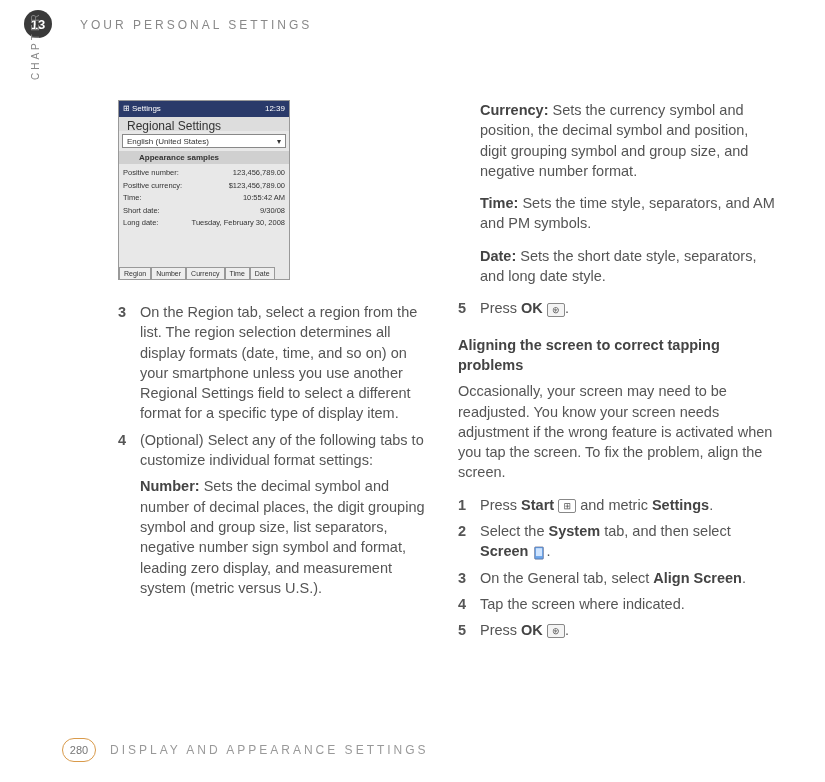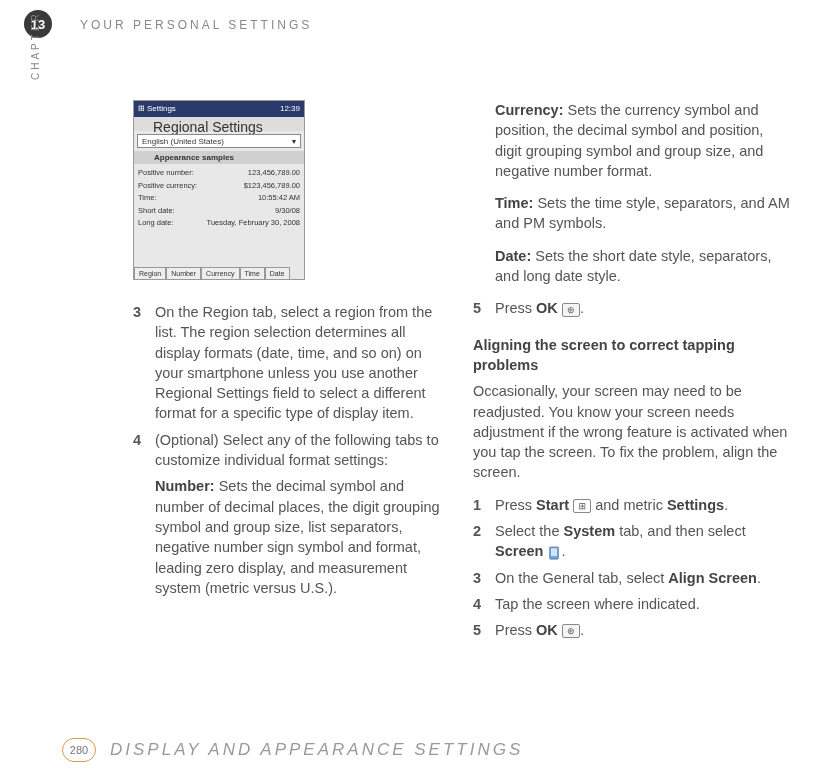--- a/index.html
+++ b/index.html
@@ -33,41 +33,41 @@
     position: absolute;
     top: 80px; left: 30px;
     transform: rotate(-90deg);
     transform-origin: left top;
     font-size: 10px;
     letter-spacing: 3px;
     color: #888;
   }
   .columns {
     position: absolute;
-    top: 100px; left: 133px;
+    top: 100px; left: 118px;
     width: 660px;
     display: flex;
     gap: 20px;
   }
   .col { width: 320px; font-size: 14.5px; line-height: 1.4; color: #555; }
   .screenshot {
     width: 172px; height: 180px;
     background: #e8e8e8;
     border: 1px solid #999;
     margin-bottom: 22px;
     font-size: 9px;
     color: #333;
     overflow: hidden;
   }
   .ss-topbar {
     background: #2a3a6a; color: #fff; height: 16px;
     display:flex; align-items:center; justify-content:space-between;
     padding: 0 4px; font-size: 8px;
   }
-  .ss-subbar { background: #ddd; height: 14px; padding: 1px 19px; font-size:14px; }
+  .ss-subbar { background: #ddd; height: 14px; padding: 1px 8px; font-size:12px; }
   .ss-dropdown { margin: 3px; background:#fff; border:1px solid #888; height:14px; padding:1px 4px; font-size:8px; display:flex; justify-content:space-between; }
   .ss-section-label { background:#d0d0d0; padding: 1px 20px; font-size:8px; font-weight:bold; }
   .ss-body { padding: 2px 4px; }
   .ss-row { display:flex; justify-content:space-between; font-size:7.5px; margin: 2px 0; }
   .ss-tabs { position:absolute; display:flex; gap:0; font-size:7px; margin-top: 4px; }
   .ss-tab { border:1px solid #999; border-bottom:none; background:#eee; padding: 1px 4px; }
   .ss-wrap { position:relative; height: calc(100% - 30px); }
 
   ol.steps { list-style: none; }
   ol.steps > li { display:flex; margin-bottom: 6px; }
@@ -90,21 +90,21 @@
 
   .footer {
     position:absolute; bottom: 20px; left: 62px;
     display:flex; align-items:center; gap: 14px;
   }
   .page-badge {
     width:34px; height:24px; border:1px solid #d99a4a;
     border-radius: 14px; display:flex; align-items:center; justify-content:center;
     font-size:11px; color:#777;
   }
-  .footer-title { font-size:17px; letter-spacing:3px; color:#999;font-style:italic; }
+  .footer-title { font-size:12px; letter-spacing:3px; color:#999; }
 </style>
 </head>
 <body>
 
 <div class="chapter-badge">13</div>
 <div class="header-title">YOUR PERSONAL SETTINGS</div>
 <div class="chapter-side">CHAPTER</div>
 
 <div class="columns">
   <div class="col">

